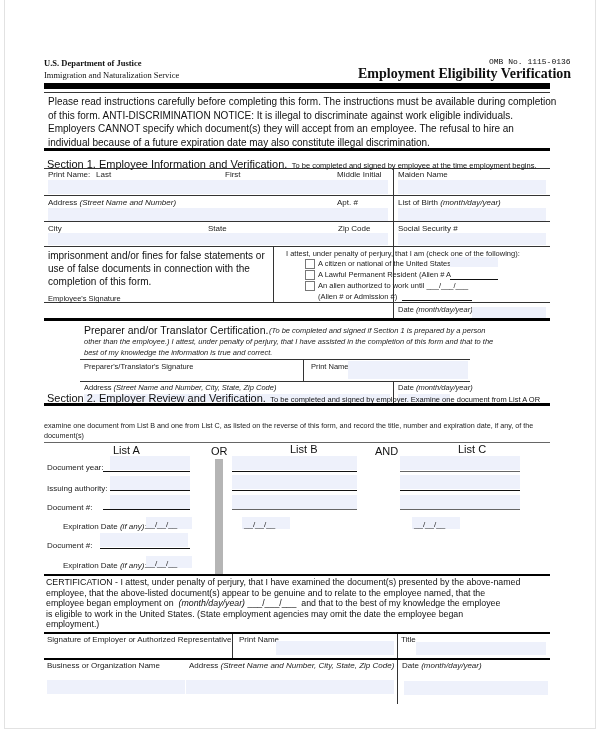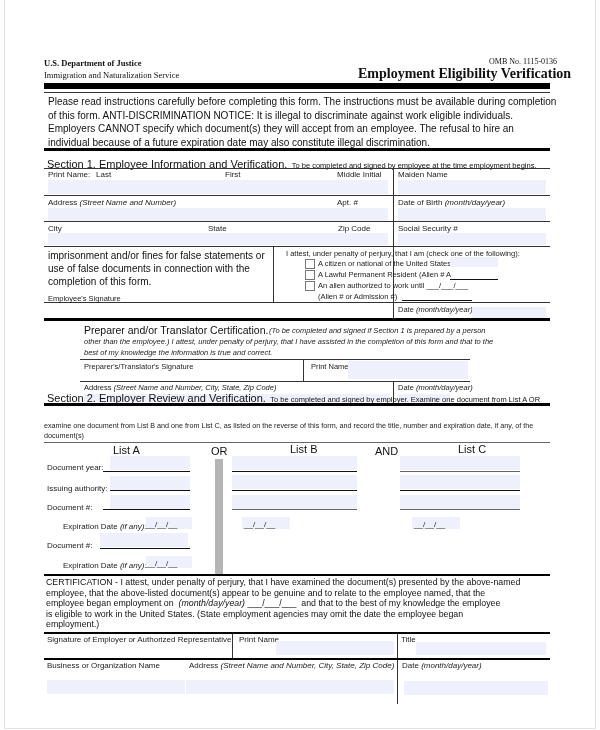--- a/index.html
+++ b/index.html
@@ -17,21 +17,21 @@
   .section-title { font-size:11px; }
   .section-sub { font-size:7.5px; }
 </style>
 </head>
 <body>
 
 <div class="page"></div>
 
 <div class="abs serif" style="left:44px;top:58px;font-size:8.5px;font-weight:bold;">U.S. Department of Justice</div>
 <div class="abs serif" style="left:44px;top:70px;font-size:8.5px;">Immigration and Naturalization Service</div>
-<div class="abs serif" style="left:489px;top:57px;font-size:8px;">OMB No. 1115-0136</div>
+<div class="abs serif" style="left:489px;top:57px;font-size:8px;font-family:Liberation Mono, monospace;">OMB No. 1115-0136</div>
 <div class="abs serif" style="left:358px;top:66px;font-size:14px;font-weight:bold;">Employment Eligibility Verification</div>
 <div class="abs" style="left:44px;top:83px;width:506px;height:6px;background:#000;"></div>
 <div class="hline" style="left:44px;top:92px;width:506px;"></div>
 
 <div class="abs" style="left:48px;top:95px;font-size:10px;line-height:13.5px;">
   <div>Please read instructions carefully before completing this form.  The instructions must be available during completion</div>
   <div>of this form.  ANTI-DISCRIMINATION NOTICE:  It is illegal to discriminate against work eligible individuals.</div>
   <div>Employers CANNOT specify which document(s) they will accept from an employee.  The refusal to hire an</div>
   <div>individual because of a future expiration date may also constitute illegal discrimination.</div>
 </div>
@@ -48,21 +48,21 @@
 <div class="lbl" style="left:225px;top:170px;">First</div>
 <div class="lbl" style="left:337px;top:170px;">Middle Initial</div>
 <div class="lbl" style="left:398px;top:170px;">Maiden Name</div>
 <div class="fill" style="left:48px;top:180px;width:340px;height:14px;"></div>
 <div class="fill" style="left:398px;top:180px;width:148px;height:14px;"></div>
 <div class="vline" style="left:393px;top:168px;height:134px;"></div>
 <div class="hline" style="left:44px;top:195px;width:506px;"></div>
 
 <div class="lbl" style="left:48px;top:198px;"><span>Address</span> <span class="it">(Street Name and Number)</span></div>
 <div class="lbl" style="left:337px;top:198px;">Apt. #</div>
-<div class="lbl" style="left:398px;top:198px;"><span>Date of Birth</span> <span class="it">(month/day/year)</span></div>
+<div class="lbl" style="left:398px;top:198px;"><span>List of Birth</span> <span class="it">(month/day/year)</span></div>
 <div class="fill" style="left:48px;top:208px;width:340px;height:13px;"></div>
 <div class="fill" style="left:398px;top:208px;width:148px;height:13px;"></div>
 <div class="hline" style="left:44px;top:221px;width:506px;"></div>
 
 <div class="lbl" style="left:48px;top:224px;">City</div>
 <div class="lbl" style="left:208px;top:224px;">State</div>
 <div class="lbl" style="left:338px;top:224px;">Zip Code</div>
 <div class="lbl" style="left:398px;top:224px;">Social Security #</div>
 <div class="fill" style="left:48px;top:233px;width:340px;height:12px;"></div>
 <div class="fill" style="left:398px;top:233px;width:148px;height:12px;"></div>

